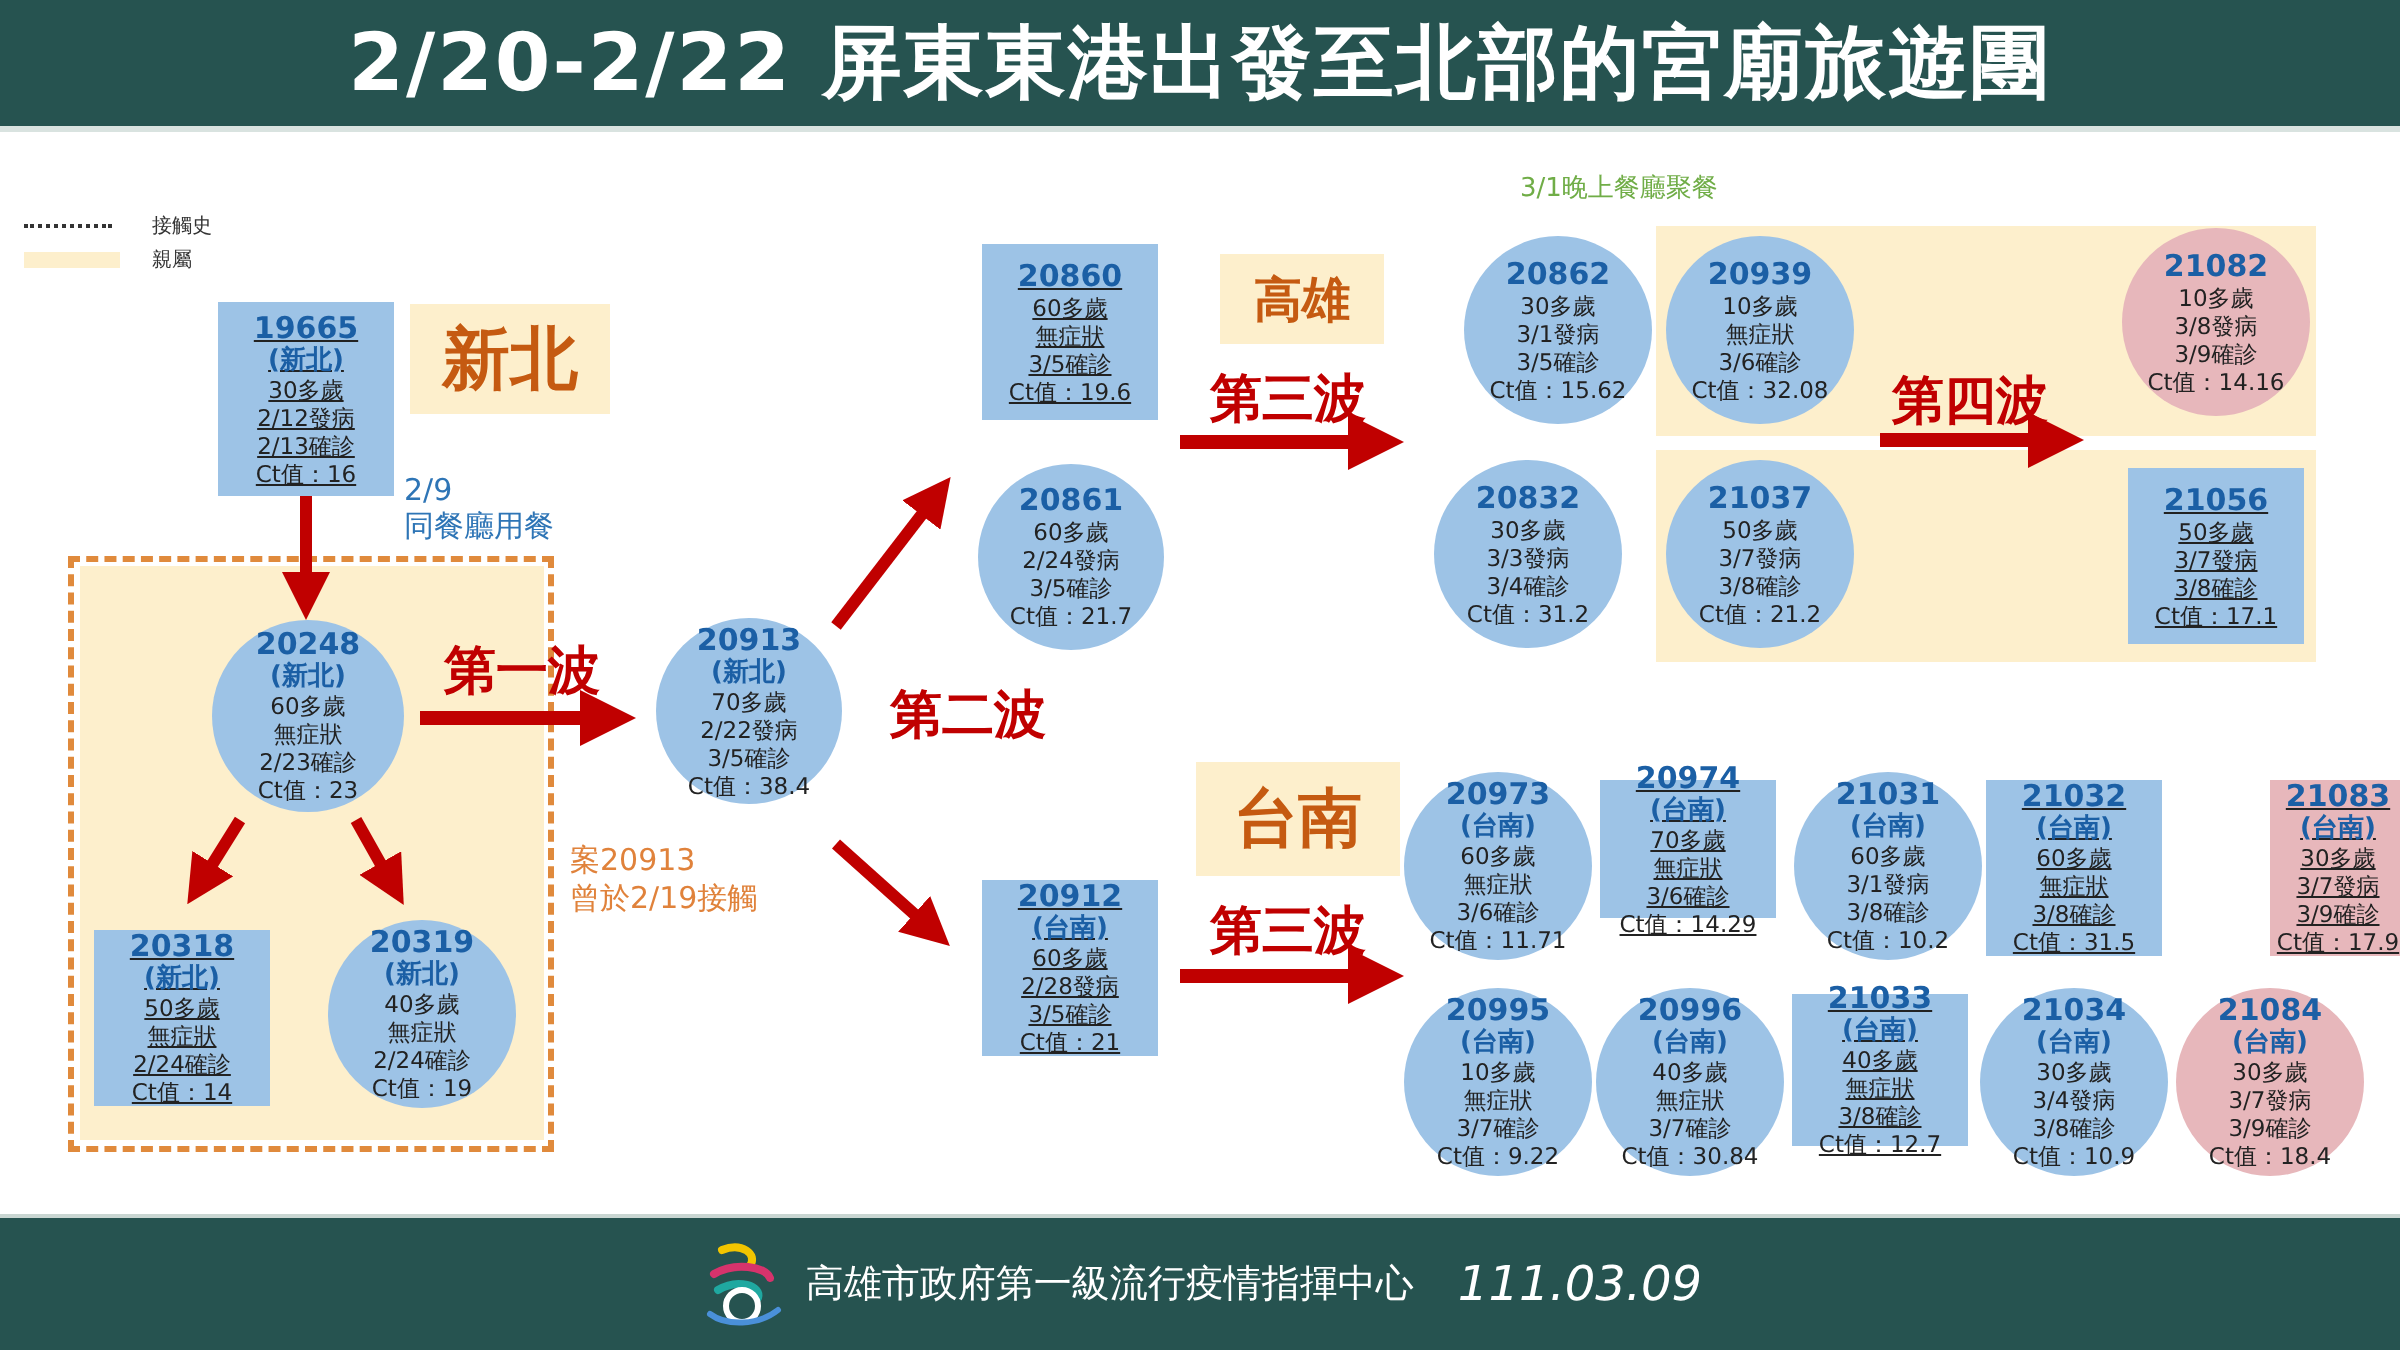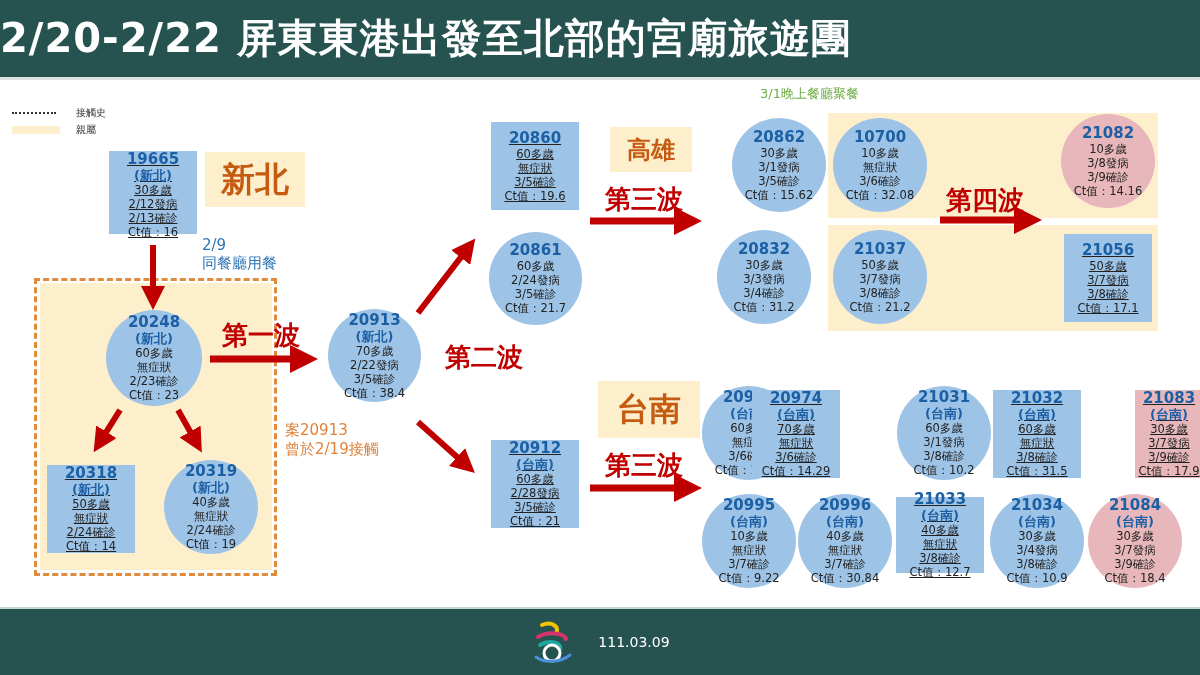--- a/index.html
+++ b/index.html
@@ -1,22 +1,22 @@
 <!DOCTYPE html>
 <html><head>
 <meta charset="utf-8">
 <style>
   * { margin:0; padding:0; box-sizing:border-box; }
   html, body { width:1200px; height:675px; overflow:hidden; background:#ffffff; }
   body { position:relative; font-family:"DejaVu Sans","Liberation Sans",sans-serif; }
-  .header { position:absolute; left:0; top:0; width:1200px; height:80px; background:#265350; border-bottom:3px solid #d9e3e0; display:flex; align-items:center; }
+  .header { position:absolute; left:0; top:0; width:1200px; height:66px; background:#265350; border-bottom:3px solid #d9e3e0; display:flex; align-items:center; justify-content:center; }
   .header h1 { color:#ffffff; font-size:40px; font-weight:bold; letter-spacing:1px; font-family:"DejaVu Sans",sans-serif; }
   .footer { position:absolute; left:0; top:607px; width:1200px; height:68px; background:#265350; border-top:2px solid #c9d6d2; display:flex; align-items:center; justify-content:center; gap:8px; }
   .footer .org { color:#ffffff; font-size:19px; }
-  .footer .date { color:#ffffff; font-size:14px; margin-left:14px; }
+  .footer .date { color:#ffffff; font-size:24px; margin-left:14px;font-style:italic; }
   .logo { width:46px; height:46px; position:relative; }
 
   .legend { position:absolute; left:12px; top:104px; font-size:10px; color:#333; }
   .legend .row { display:flex; align-items:center; height:17px; }
   .legend .dots { width:44px; border-top:2px dotted #333; margin-right:20px; }
   .legend .swatch { width:48px; height:8px; background:#fdefcc; margin-right:16px; }
 
   .node { position:absolute; display:flex; flex-direction:column; align-items:center; justify-content:center; text-align:center; color:#222; font-size:11.5px; line-height:14px; }
   .node.box { background:#9dc3e6;text-decoration:underline; }
   .node.circle { background:#9dc3e6; border-radius:50%; }
@@ -86,21 +86,21 @@
 <div class="note-blue" style="left:202px;top:236px;">
   <div>2/9</div>
   <div>同餐廳用餐</div>
 </div>
 <div class="note-orange" style="left:285px;top:421px;">
   <div>案20913</div>
   <div>曾於2/19接觸</div>
 </div>
 <div class="note-green" style="left:760px;top:85px;">3/1晚上餐廳聚餐</div>
 
-<div class="node box" style="left:109px;top:151px;width:88px;height:83px;justify-content:space-between;">
+<div class="node box" style="left:109px;top:151px;width:88px;height:97px;">
   <div class="cid">19665</div>
   <div class="city">(新北)</div>
   <div>30多歲</div>
   <div>2/12發病</div>
   <div>2/13確診</div>
   <div>Ct值：16</div>
 </div>
 
 <div class="node circle" style="left:106px;top:310px;width:96px;height:96px;">
   <div class="cid">20248</div>
@@ -165,21 +165,21 @@
 
 <div class="node circle" style="left:732px;top:118px;width:94px;height:94px;">
   <div class="cid">20862</div>
   <div>30多歲</div>
   <div>3/1發病</div>
   <div>3/5確診</div>
   <div>Ct值：15.62</div>
 </div>
 
 <div class="node circle" style="left:833px;top:118px;width:94px;height:94px;">
-  <div class="cid">10700</div>
+  <div class="cid">20939</div>
   <div>10多歲</div>
   <div>無症狀</div>
   <div>3/6確診</div>
   <div>Ct值：32.08</div>
 </div>
 
 <div class="node circle pink" style="left:1061px;top:114px;width:94px;height:94px;">
   <div class="cid">21082</div>
   <div>10多歲</div>
   <div>3/8發病</div>
@@ -213,21 +213,21 @@
 
 <div class="node circle" style="left:702px;top:386px;width:94px;height:94px;">
   <div class="cid">20973</div>
   <div class="city">(台南)</div>
   <div>60多歲</div>
   <div>無症狀</div>
   <div>3/6確診</div>
   <div>Ct值：11.71</div>
 </div>
 
-<div class="node box" style="left:752px;top:390px;width:88px;height:88px;">
+<div class="node box" style="left:800px;top:390px;width:88px;height:69px;">
   <div class="cid">20974</div>
   <div class="city">(台南)</div>
   <div>70多歲</div>
   <div>無症狀</div>
   <div>3/6確診</div>
   <div>Ct值：14.29</div>
 </div>
 
 <div class="node circle" style="left:897px;top:386px;width:94px;height:94px;">
   <div class="cid">21031</div>
@@ -302,14 +302,15 @@
 </div>
 
 <div class="footer">
   <svg class="logo" viewBox="0 0 46 46">
     <path d="M12,6 C22,2 30,8 26,14" stroke="#f2c500" stroke-width="4" fill="none" stroke-linecap="round"></path>
     <path d="M8,18 C18,12 34,14 36,20" stroke="#d6336c" stroke-width="4" fill="none" stroke-linecap="round"></path>
     <path d="M10,26 C20,20 32,24 30,30" stroke="#1fa8a0" stroke-width="4" fill="none" stroke-linecap="round"></path>
     <circle cx="22" cy="34" r="8" stroke="#ffffff" stroke-width="3" fill="none"></circle>
     <path d="M6,38 C14,44 30,44 40,36" stroke="#4a90d9" stroke-width="3" fill="none" stroke-linecap="round"></path>
   </svg>
+  <span class="org">高雄市政府第一級流行疫情指揮中心</span>
   <span class="date">111.03.09</span>
 </div>
 
 </body></html>

